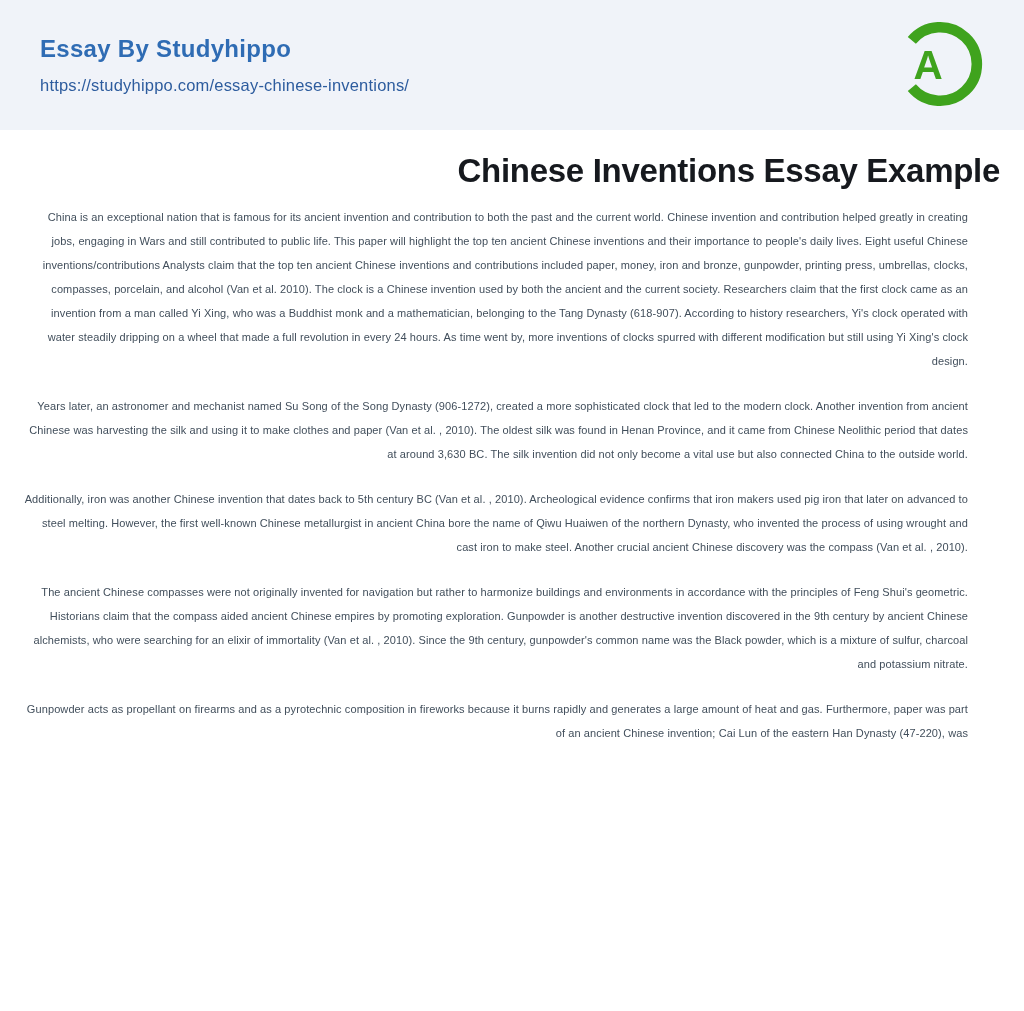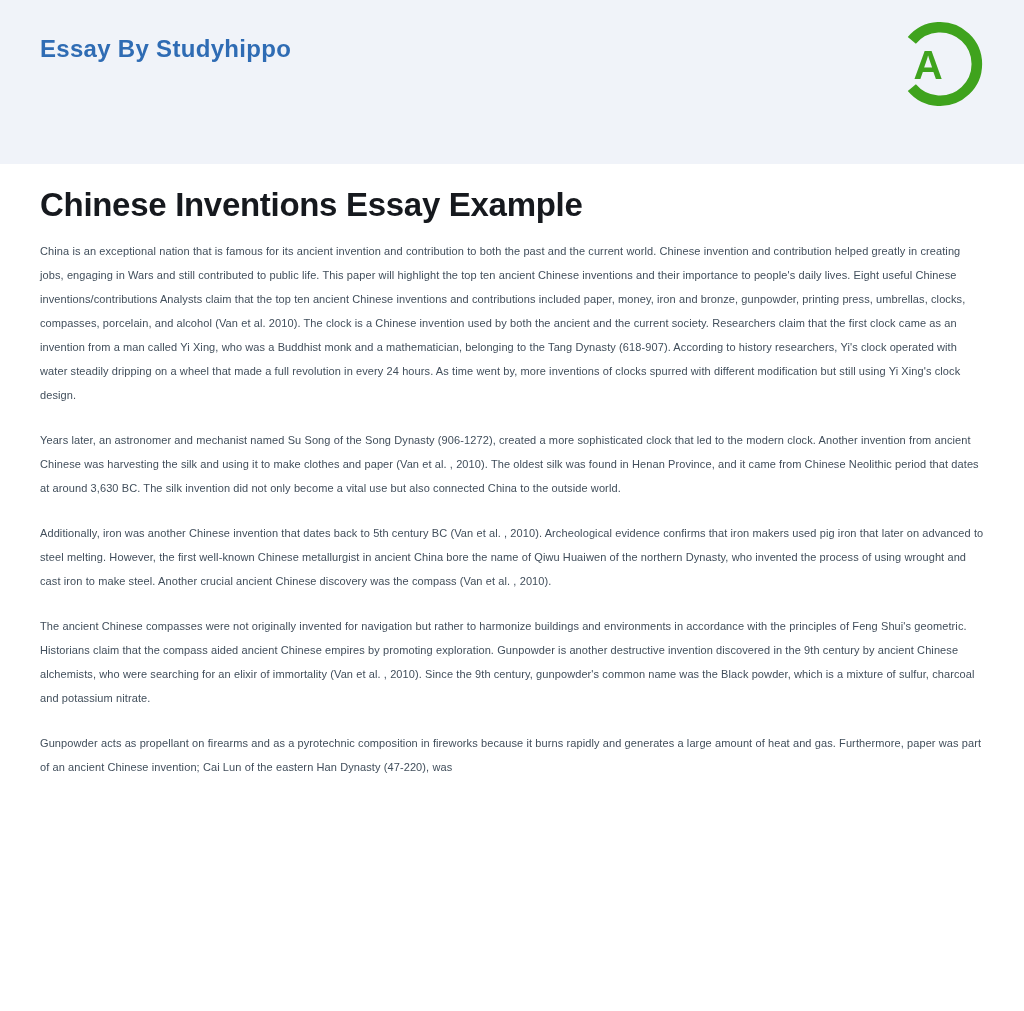--- a/index.html
+++ b/index.html
@@ -11,21 +11,21 @@
   }
   body {
     width: 1024px;
     height: 1011px;
     overflow: hidden;
     position: relative;
   }
   .page-header {
     position: relative;
     width: 100%;
-    height: 164px;
+    height: 130px;
     background: #f0f3f9;
     padding: 36px 40px 0 40px;
   }
   .site-title {
     display: block;
     color: #2f6cb4;
     font-size: 24px;
     font-weight: bold;
     letter-spacing: 0.3px;
     text-decoration: none;
@@ -45,21 +45,22 @@
   }
   .logo {
     position: absolute;
     top: 18px;
     right: 38px;
     width: 92px;
     height: 92px;
   }
   .logo svg { display: block; width: 100%; height: 100%; }
   .essay-content {
-    padding: 0 40px;
+    padding: 0 24px;
+    text-align: right;
   }
   .essay-title {
     margin: 22px 0 15px 0;
     font-size: 33px;
     font-weight: bold;
     letter-spacing: -0.3px;
     color: #16191e;
     line-height: 1.15;
   }
   .essay-paragraph {
@@ -70,20 +71,21 @@
     color: #414e5b;
     max-width: 944px;
   }
 </style>
 </head>
 <body>
 
 <header class="page-header">
   <div class="header-text">
     <a class="site-title">Essay By Studyhippo</a>
+    <a class="page-url">https://studyhippo.com/essay-chinese-inventions/</a>
   </div>
   <div class="logo">
     <svg viewBox="0 0 100 100" xmlns="http://www.w3.org/2000/svg" aria-hidden="true">
       <path d="M 19.4 24.3 A 40 40 0 1 1 19.4 75.7" fill="none" stroke="#3fa31d" stroke-width="11.5" stroke-linecap="butt"></path>
       <text x="37" y="66" text-anchor="middle" font-family="Liberation Sans, sans-serif" font-size="44" font-weight="bold" fill="#3fa31d">A</text>
     </svg>
   </div>
 </header>
 
 <main class="essay-content">

